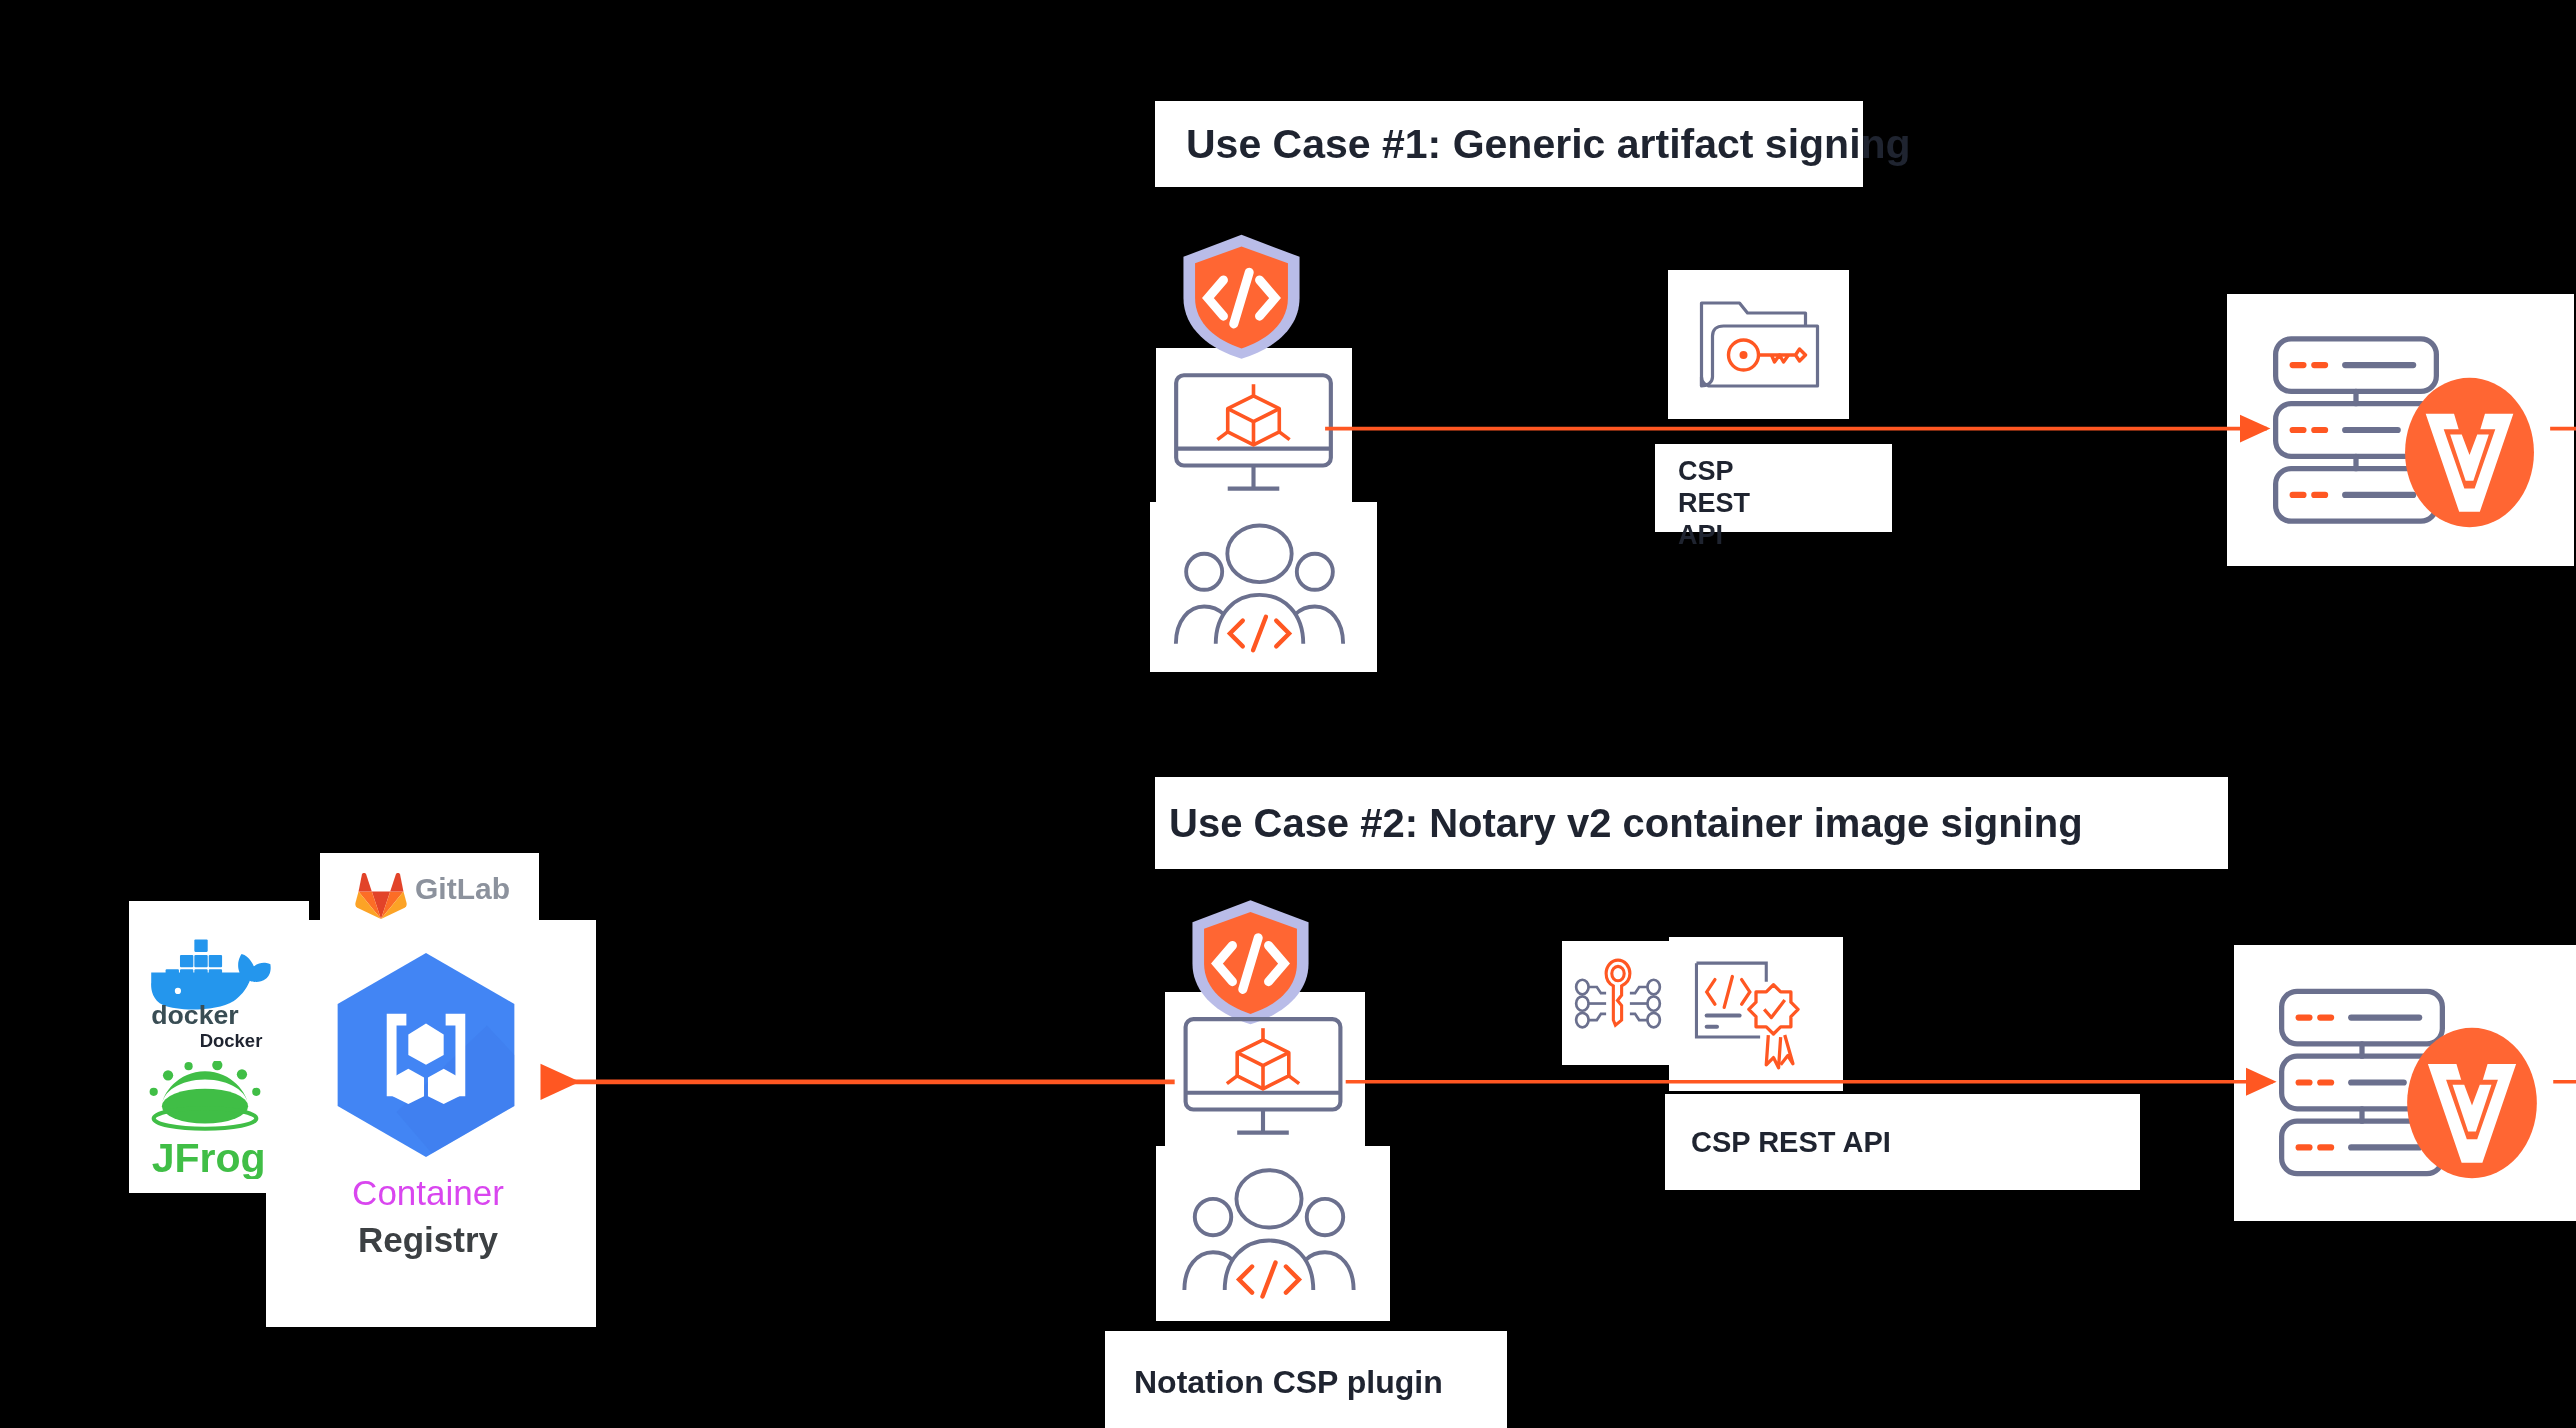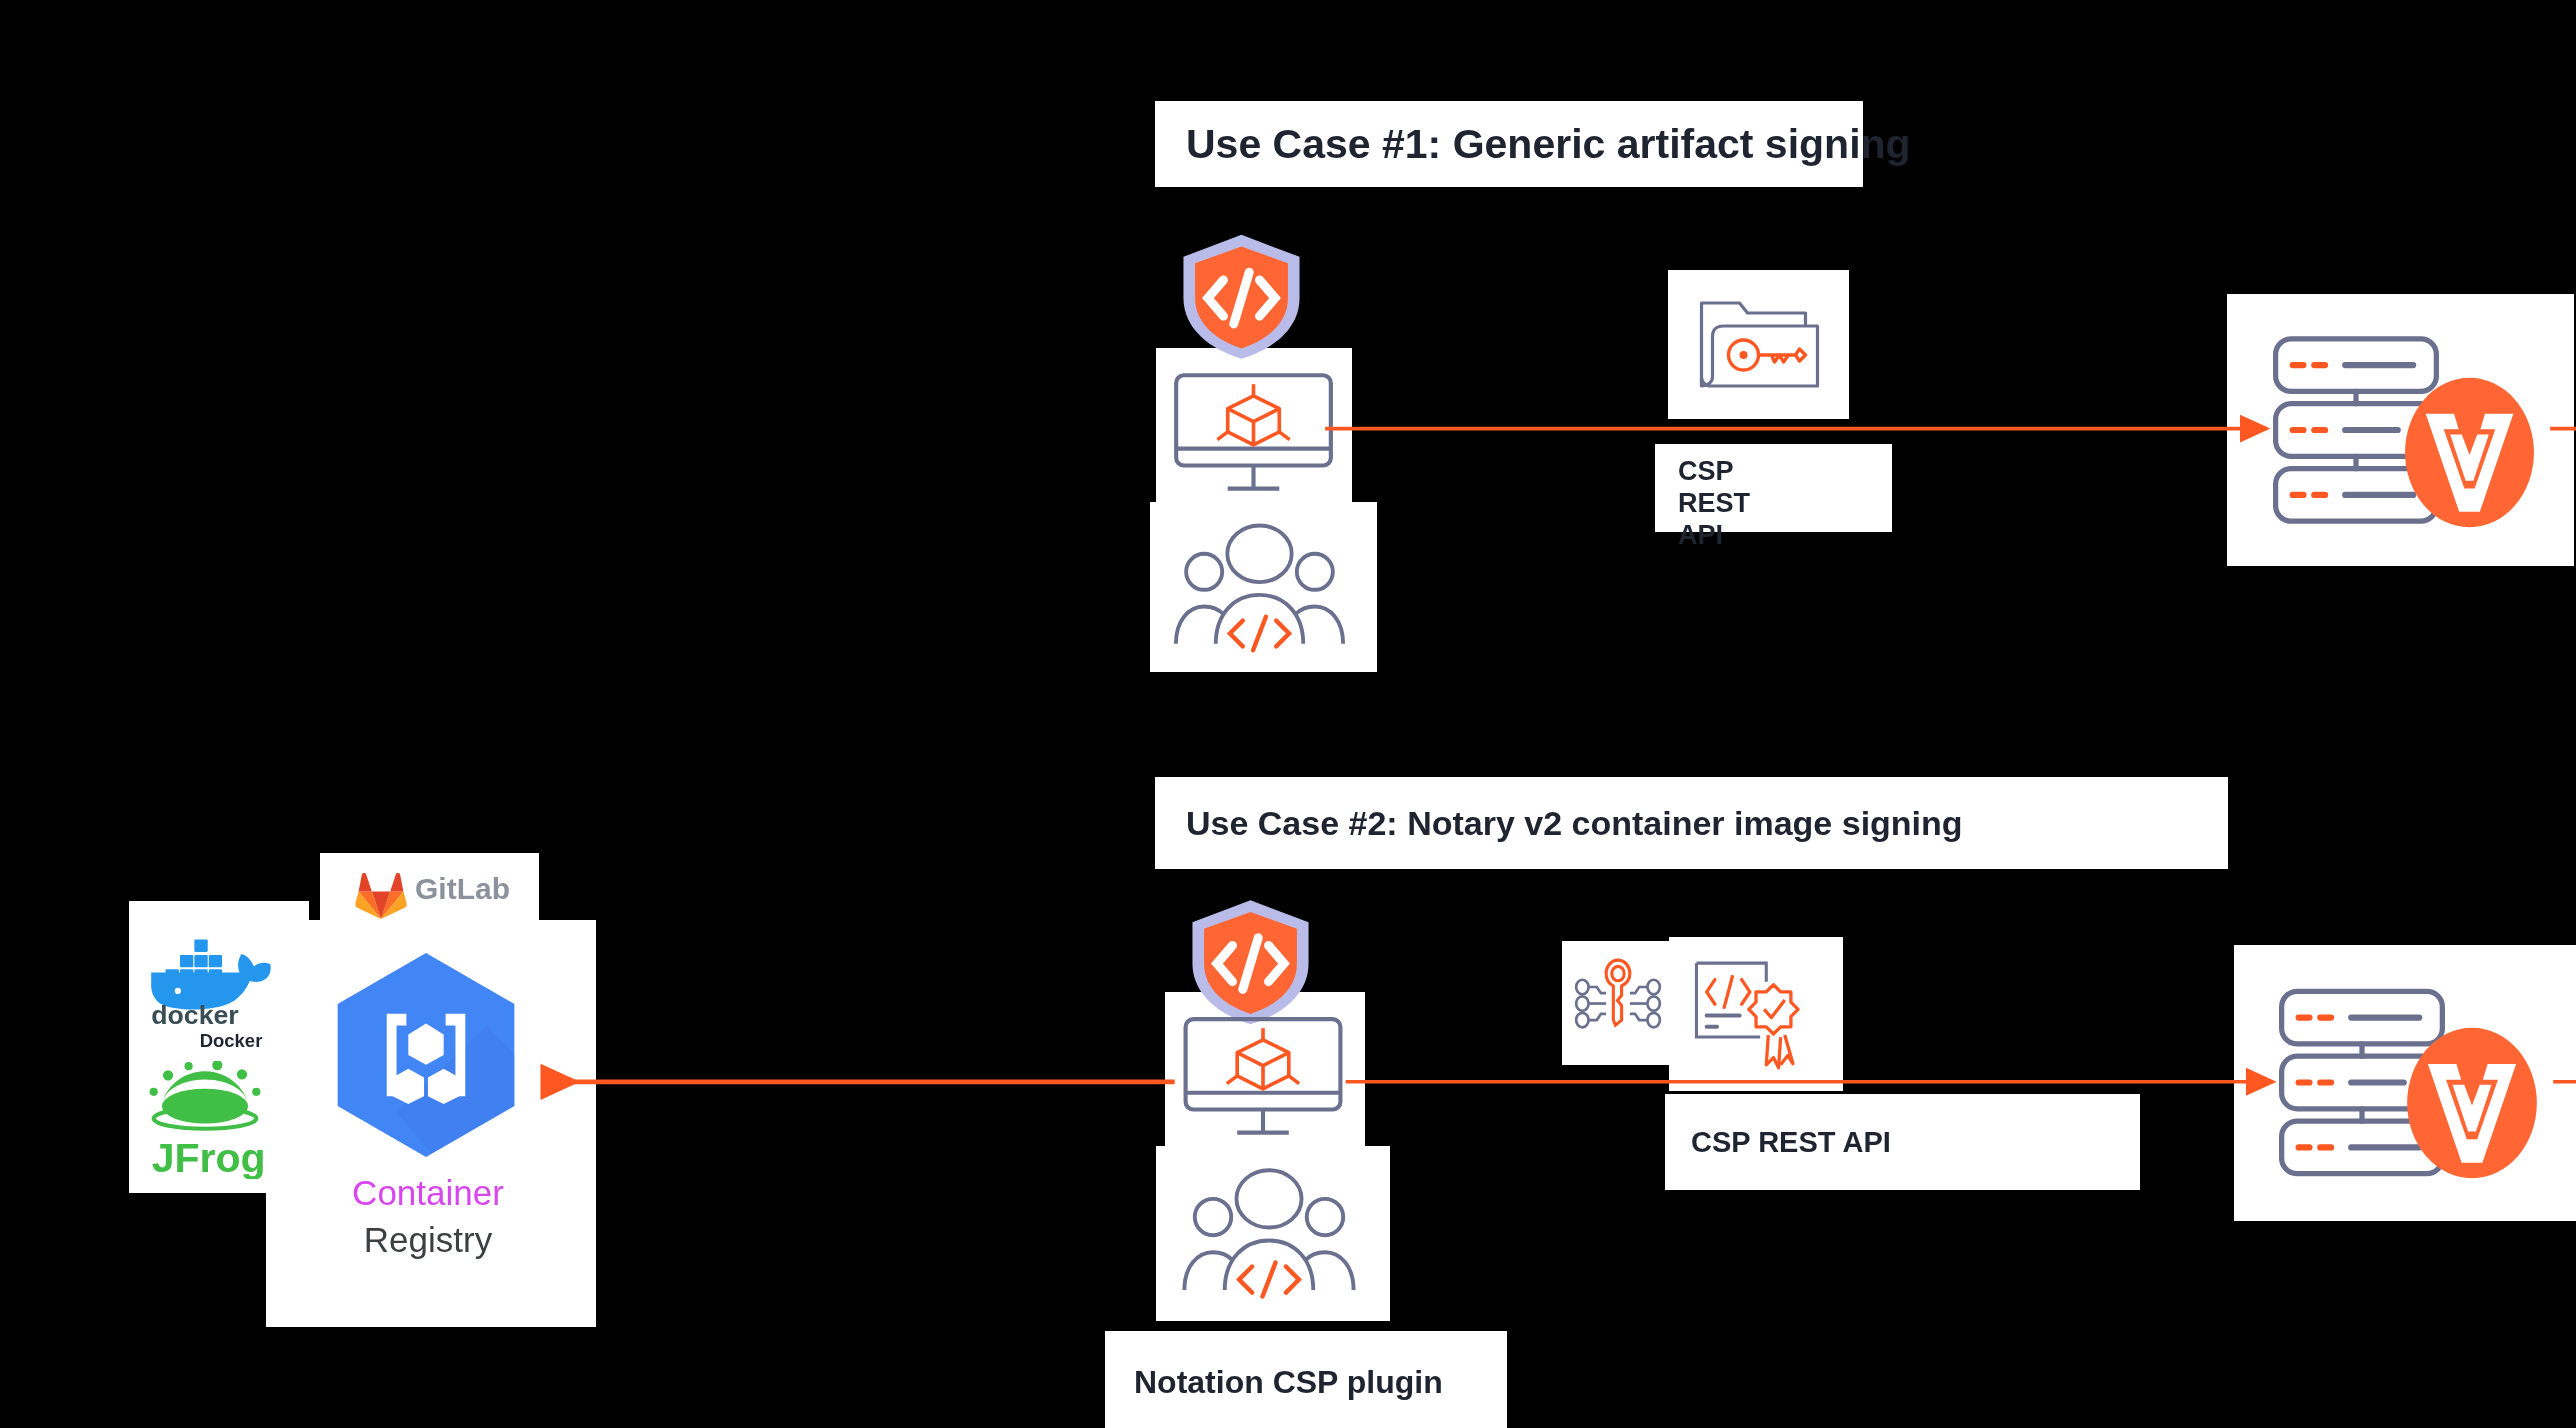--- a/index.html
+++ b/index.html
@@ -168,21 +168,21 @@
   <div class="icon-holder" style="left:2405px; top:370px; width:129px; height:165px;">
     <svg viewBox="0 0 100 128" xmlns="http://www.w3.org/2000/svg">
       <ellipse cx="50" cy="64" rx="50" ry="58" fill="#FF6633"></ellipse>
       <path d="M16 34 H38 L50 74 L62 34 H84 L58 110 H42 Z" fill="#ffffff"></path>
       <path d="M30 46 H42 L50 70 L58 46 H70 L54 92 H46 Z" fill="#FF6633"></path>
       <path d="M35 50 H44 L50 66 L56 50 H65 L53 86 H47 Z" fill="#ffffff"></path>
     </svg>
   </div>
 
   <div class="title-box" style="left:1155px; top:777px; width:1073px; height:92px;">
-    <span class="title-text" style="font-size:34px; margin-left:31px;">Use Case #2: Notary v2 container image signing</span>
+    <span class="title-text" style="font-size:40px; margin-left:14px;">Use Case #2: Notary v2 container image signing</span>
   </div>
 
   <div class="wbox" style="left:129px; top:901px; width:180px; height:292px;"></div>
 
   <div class="wbox" style="left:320px; top:853px; width:219px; height:216px;"></div>
 
   <div class="wbox" style="left:266px; top:920px; width:330px; height:407px;"></div>
 
   <div class="icon-holder" style="left:143px; top:921px; width:152px; height:108px;">
     <svg viewBox="0 0 148 105" xmlns="http://www.w3.org/2000/svg">
@@ -242,21 +242,21 @@
       <g fill="#ffffff">
         <path d="M35 34 H45 V40 H40 V70 H45 V76 H35 Z"></path>
         <path d="M75 34 H65 V40 H70 V70 H65 V76 H75 Z"></path>
         <path d="M55 39 L64 44.5 V55 L55 60 L46 55 V44.5 Z"></path>
         <path d="M46 62 L54 66.5 V76 L46 80 L38 76 V66.5 Z"></path>
         <path d="M64 62 L72 66.5 V76 L64 80 L56 76 V66.5 Z"></path>
       </g>
     </svg>
   </div>
   <div class="plain-text" style="position:absolute; left:289px; top:1173px; width:278px; text-align:center; font-size:35px; color:#d946ef;">Container</div>
-  <div class="plain-text" style="position:absolute; left:289px; top:1220px; width:278px; text-align:center; font-size:35px; color:#3C4043;">Registry</div>
+  <div class="plain-text" style="position:absolute; left:289px; top:1220px; width:278px; text-align:center; font-size:35px; color:#3C4043;font-weight:bold;">Registry</div>
 
   <div class="wbox" style="left:1165px; top:992px; width:200px; height:155px;"></div>
   <div class="wbox" style="left:1156px; top:1146px; width:234px; height:175px;"></div>
 
   <div class="icon-holder" style="left:1186px; top:896px; width:129px; height:130px;">
     <svg viewBox="0 0 100 100" xmlns="http://www.w3.org/2000/svg">
       <path d="M50 3 L95 20 V52 C95 76 74 92 50 99 C26 92 5 76 5 52 V20 Z" fill="#B9BCE8"></path>
       <path d="M50 12 L86 25 V52 C86 72 69 85 50 91 C31 85 14 72 14 52 V25 Z" fill="#FF6633"></path>
       <g stroke="#ffffff" stroke-width="7" stroke-linecap="round" fill="none">
         <path d="M36 38 L24 52 L36 66"></path>

